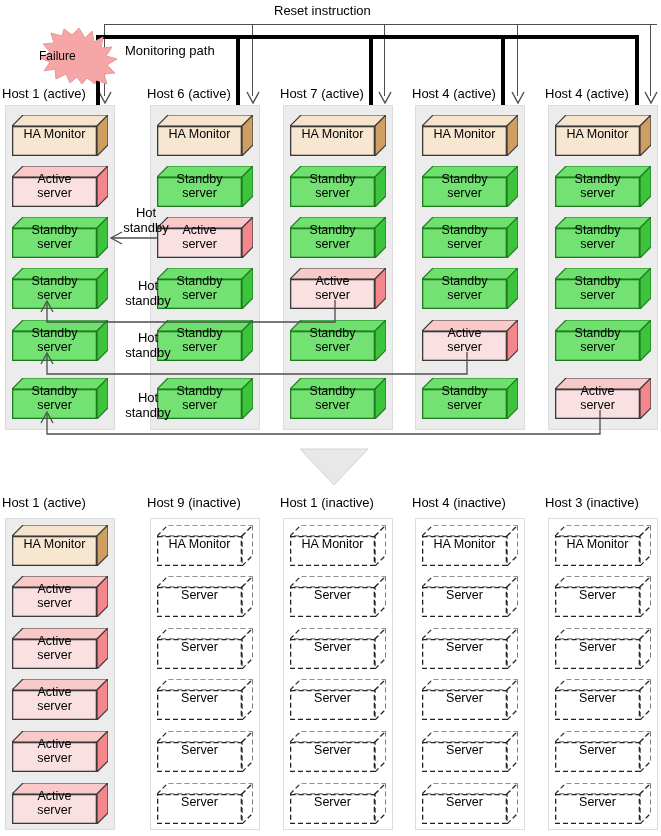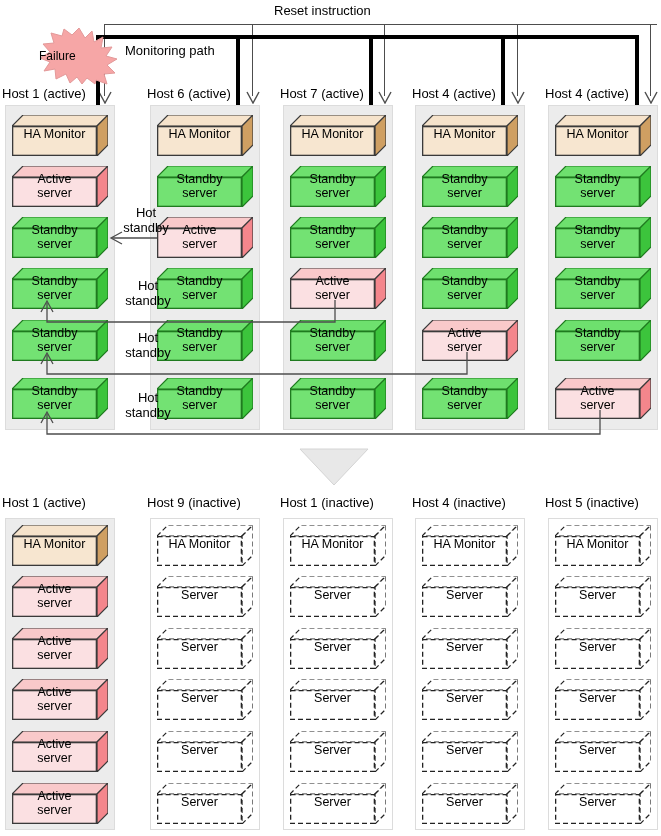--- a/index.html
+++ b/index.html
@@ -556,21 +556,21 @@
       <div class="lbl one-line" style="width:85px;"><span>Server</span></div>
     </div>
     <div class="box3d" style="left: 422px; top: 783px; width: 96px; height: 41px;">
       <svg class="svgwrap" width="96" height="41" viewBox="0 0 96 41" xmlns="http://www.w3.org/2000/svg">
      <polygon points="0,11 11,0 96,0 85,11" fill="#ffffff" stroke="#222" stroke-width="1.2" stroke-dasharray="5,3" stroke-linejoin="round"></polygon>
      <polygon points="85,11 96,0 96,30 85,41" fill="#ffffff" stroke="#222" stroke-width="1.2" stroke-dasharray="5,3" stroke-linejoin="round"></polygon>
      <rect x="0.6" y="11.6" width="83.8" height="28.8" fill="#ffffff" stroke="#222" stroke-width="1.4" stroke-dasharray="5,3"></rect>
   </svg>
       <div class="lbl one-line" style="width:85px;"><span>Server</span></div>
     </div>
-    <div class="host-label" style="left: 545px; top: 495px;">Host 5 (inactive)</div>
+    <div class="host-label" style="left: 545px; top: 495px;">Host 3 (inactive)</div>
     <div class="panel-plain" style="left: 548px; top: 518px; width: 108px; height: 310px;"></div>
     <div class="box3d" style="left: 555px; top: 525px; width: 96px; height: 41px;">
       <svg class="svgwrap" width="96" height="41" viewBox="0 0 96 41" xmlns="http://www.w3.org/2000/svg">
      <polygon points="0,11 11,0 96,0 85,11" fill="#ffffff" stroke="#222" stroke-width="1.2" stroke-dasharray="5,3" stroke-linejoin="round"></polygon>
      <polygon points="85,11 96,0 96,30 85,41" fill="#ffffff" stroke="#222" stroke-width="1.2" stroke-dasharray="5,3" stroke-linejoin="round"></polygon>
      <rect x="0.6" y="11.6" width="83.8" height="28.8" fill="#ffffff" stroke="#222" stroke-width="1.4" stroke-dasharray="5,3"></rect>
   </svg>
       <div class="lbl one-line" style="width:85px;"><span>HA Monitor</span></div>
     </div>
     <div class="box3d" style="left: 555px; top: 576px; width: 96px; height: 41px;">

